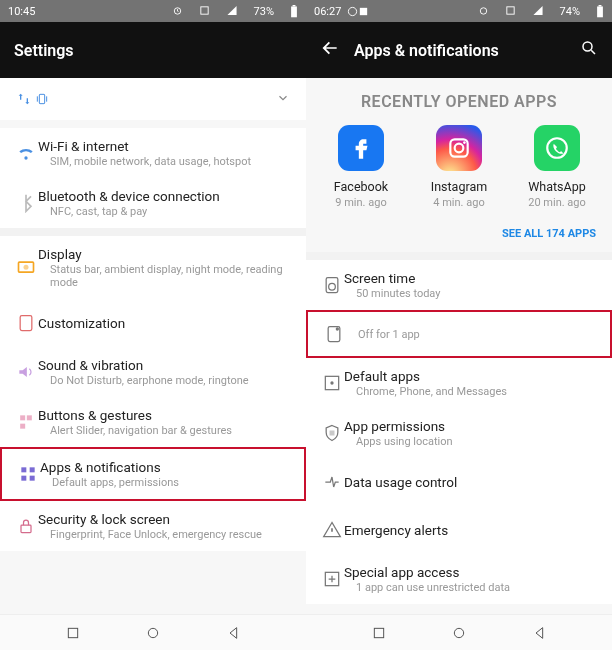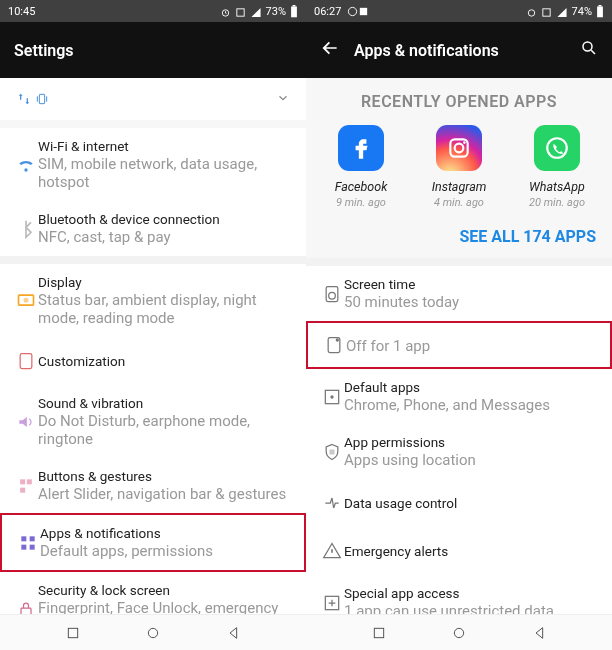--- a/index.html
+++ b/index.html
@@ -1,49 +1,49 @@
 <!DOCTYPE html>
 <html><head>
 <meta charset="utf-8">
 <style>
   * { box-sizing: border-box; margin: 0; padding: 0; }
   body { font-family: -apple-system, Roboto, "Helvetica Neue", Arial, sans-serif; background: #fff; width: 612px; height: 650px; display: flex; }
   .phone { width: 306px; height: 650px; display: flex; flex-direction: column; background: #f7f7f7; position: relative; }
   .phone + .phone { border-left: none; }
-  .statusbar { height: 22px; background: #404040; color: #fff; display: flex; align-items: center; padding: 0 8px; font-size: 11px; }
+  .statusbar { height: 22px; background: #737373; color: #fff; display: flex; align-items: center; padding: 0 8px; font-size: 11px; }
   .statusbar .time { flex: 0 0 auto; }
   .statusbar .spacer { flex: 1; }
-  .statusbar .icons { display: flex; gap: 4px; align-items: flex-end; }
+  .statusbar .icons { display: flex; gap: 16px; align-items: flex-start; }
   .statusbar svg, .statusbar .glyph { fill: #fff; color: #fff; }
   .header { background: #111; color: #fff; height: 56px; display: flex; align-items: center; padding: 0 14px; gap: 14px; }
   .header .title { font-size: 16px; font-weight: 600; }
   .header .back svg { fill: #fff; }
   .header .search-btn { margin-left: auto; }
   .header .search-btn svg { fill: #fff; }
   .content { flex: 1; overflow: hidden; background: #f7f7f7; }
   .searchbox { margin: 12px 10px; background: #fff; border-radius: 22px; height: 40px; display: flex; align-items: center; justify-content: center; gap: 8px; color: #888; font-size: 14px; box-shadow: 0 1px 2px rgba(0,0,0,.06); }
   .searchbox svg { fill: #4a90e2; }
   .toggle-row { background: #fff; margin: 0 0 8px 0; height: 42px; display: flex; align-items: center; padding: 0 16px; }
   .toggle-row .left-icons { color: #4a90e2; display: flex; gap: 2px; align-items: center; }
   .toggle-row .chev { margin-left: auto; color: #888; }
   .list { background: #fff; }
   .item { display: flex; align-items: center; padding: 10px 14px; gap: 0; min-height: 48px; background: #fff; }
   .item .icon { width: 24px; height: 24px; flex: 0 0 24px; display: flex; align-items: center; justify-content: center; }
   .item .icon svg { width: 20px; height: 20px; }
   .item .txt { flex: 1; min-width: 0; }
   .item .label { font-size: 13.5px; color: #222; }
-  .item .sub { font-size: 15px; color: #999; margin-top: 1px; }
+  .item .sub { font-size: 11px; color: #999; margin-top: 1px; margin-left: 12px; }
   .highlight { border: 2.5px solid #c8102e; }
   .section-title { text-align: center; font-size: 16px; letter-spacing: .5px; color: #888; padding: 14px 0 10px; font-weight: 600; }
-  .apps-row { display: flex; justify-content: space-around; padding: 4px 6px 10px; font-style: italic; }
+  .apps-row { display: flex; justify-content: space-around; padding: 4px 6px 10px; }
   .app { display: flex; flex-direction: column; align-items: center; width: 90px; }
   .app .app-icon { width: 46px; height: 46px; border-radius: 11px; display: flex; align-items: center; justify-content: center; }
   .app .app-name { font-size: 12.5px; color: #222; margin-top: 8px; }
   .app .app-sub { font-size: 11px; color: #999; margin-top: 2px; }
-  .see-all { text-align: right; padding: 8px 16px 12px; font-size: 16px; font-weight: 700; color: #1e88e5; }
+  .see-all { text-align: right; padding: 8px 16px 12px; font-size: 11px; font-weight: 700; color: #1e88e5; }
   .navbar { height: 36px; background: #fafafa; display: flex; align-items: center; justify-content: space-evenly; border-top: 1px solid #eee; }
   .navbar svg { fill: none; stroke: #555; stroke-width: 1.5; }
   
   .fb { background: #1877f2; }
   .ig { background: radial-gradient(circle at 30% 110%, #fdf497 0%, #fd5949 45%, #d6249f 60%, #285AEB 90%); }
   .wa { background: #25d366; }
   .gap { height: 8px; background: #f2f2f2; }
 </style>
 </head>
 <body>

